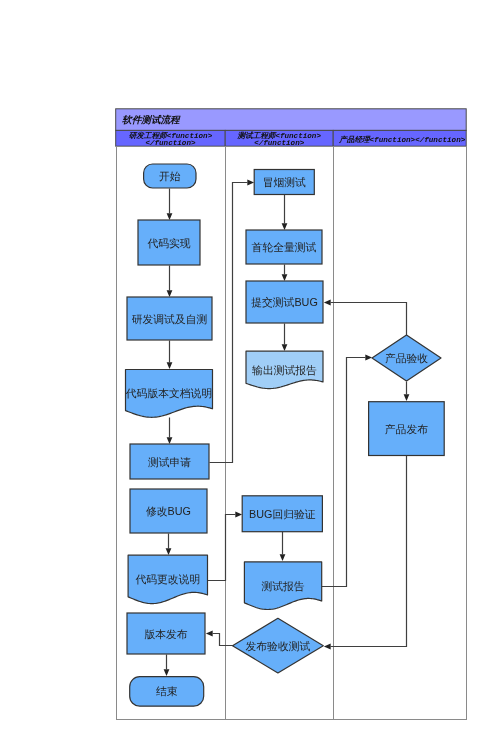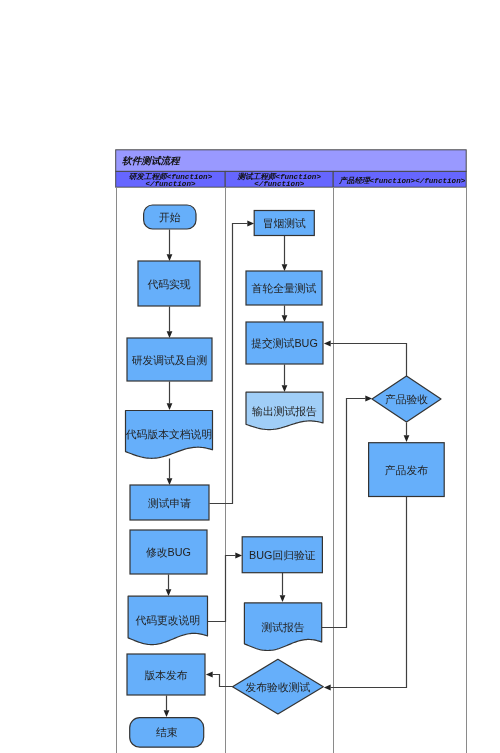--- a/index.html
+++ b/index.html
@@ -1,18 +1,18 @@
 <!DOCTYPE html>
 <html><head>
 <meta charset="utf-8">
 <title>软件测试流程</title>
 <style>
   html,body{margin:0;padding:0;}
   body{width:500px;height:753px;background:#ffffff;font-family:"Liberation Sans",sans-serif;overflow:hidden;}
-  #stage{position:relative;width:500px;height:649px;margin-top:41px;}
+  #stage{position:relative;width:500px;height:649px;}
   svg{display:block;}
 </style>
 </head>
 <body>
 
 <div id="stage">
   <svg id="chart" width="500" height="753" viewBox="0 0 500 753">
       <g>
         <rect x="115.7" y="108.8" width="350.5" height="21.6" fill="#9999FF" stroke="#4a4a4a" stroke-width="1"></rect>
         <text x="122.10000000000001" y="121" font-size="9.6" font-family="&quot;Liberation Serif&quot;,serif" font-style="italic" font-weight="bold" fill="#111" dominant-baseline="middle">软件测试流程</text>

